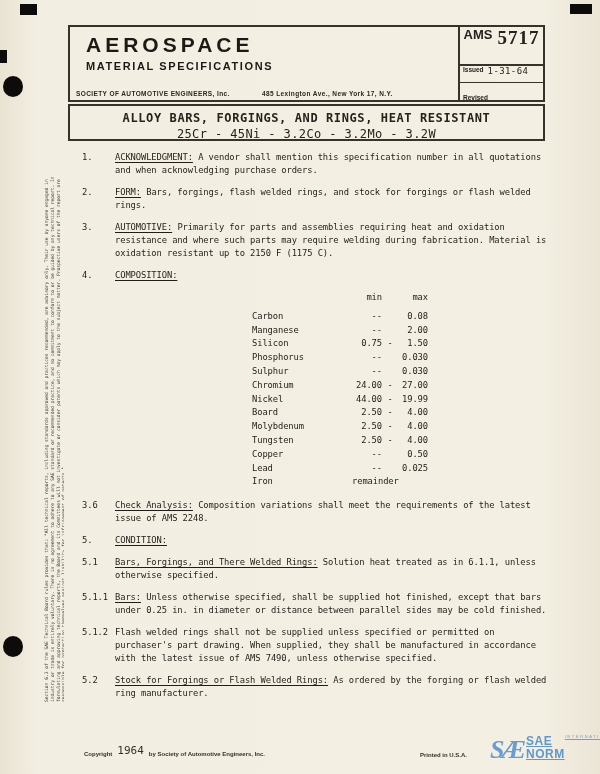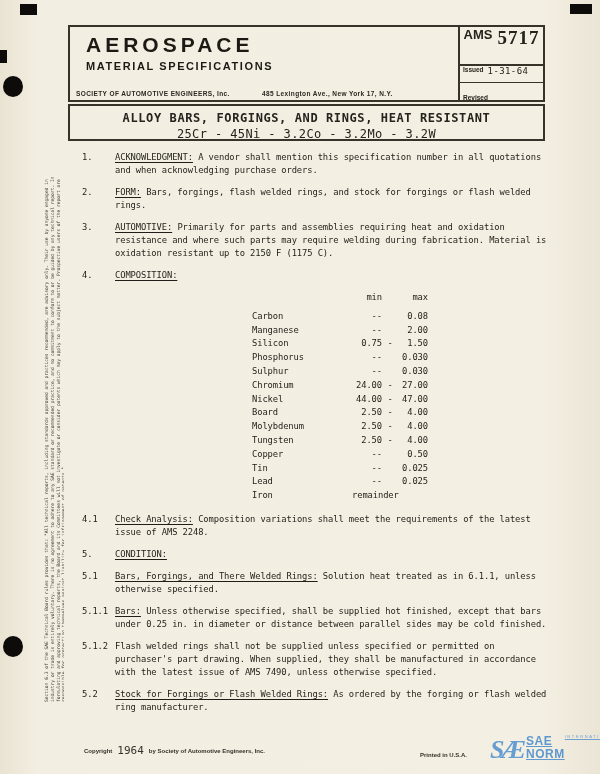--- a/index.html
+++ b/index.html
@@ -52,21 +52,21 @@
   .col-max { width:30px; text-align:right; }
   .comp-table thead td { padding-bottom:5px; }
   .span-cell { text-align:left; }
 
   
   .side-note { position:absolute; left:44px; top:702px; width:545px; height:20px;
                transform:rotate(-90deg); transform-origin:0 0; font-size:4.6px; line-height:5.8px;
                color:#474239; overflow:hidden; }
 
   
-  .footer-copy { position:absolute; left:84px; top:744px; display:flex; align-items:center; gap:5px;
+  .footer-copy { position:absolute; left:84px; top:744px; display:flex; align-items:flex-end; gap:5px;
                  font-family:"Liberation Sans",sans-serif; font-weight:bold; font-size:6px; color:#35312a; }
   .fc-year { font-family:"DejaVu Sans Mono",monospace; font-weight:normal; font-size:11px; }
   .printed { position:absolute; left:420px; top:752px; font-family:"Liberation Sans",sans-serif;
              font-weight:bold; font-size:6px; color:#35312a; }
   .sae-logo { position:absolute; left:490px; top:735px; display:flex; align-items:flex-start; gap:3px; color:#4e8fd0; }
   .sae-glyph { font-family:"Liberation Serif",serif; font-style:italic; font-weight:bold; font-size:26px;
                letter-spacing:-3px; opacity:0.85; }
   .sae-wordmark { display:flex; flex-direction:row; line-height:1.1;text-decoration:underline; }
   .sae-name { font-family:"Liberation Sans",sans-serif; font-weight:bold; font-size:12px; letter-spacing:0.5px; opacity:0.9; }
   .sae-sub { font-family:"Liberation Sans",sans-serif; font-size:4px; letter-spacing:1.6px; opacity:0.8; }
@@ -180,21 +180,21 @@
         <tr>
           <td class="col-el">Chromium</td>
           <td class="col-min">24.00</td>
           <td class="col-dash">-</td>
           <td class="col-max">27.00</td>
         </tr>
         <tr>
           <td class="col-el">Nickel</td>
           <td class="col-min">44.00</td>
           <td class="col-dash">-</td>
-          <td class="col-max">47.00</td>
+          <td class="col-max">19.99</td>
         </tr>
         <tr>
           <td class="col-el">Board</td>
           <td class="col-min">2.50</td>
           <td class="col-dash">-</td>
           <td class="col-max">4.00</td>
         </tr>
         <tr>
           <td class="col-el">Molybdenum</td>
           <td class="col-min">2.50</td>
@@ -207,40 +207,34 @@
           <td class="col-dash">-</td>
           <td class="col-max">4.00</td>
         </tr>
         <tr>
           <td class="col-el">Copper</td>
           <td class="col-min">--</td>
           <td class="col-dash"></td>
           <td class="col-max">0.50</td>
         </tr>
         <tr>
-          <td class="col-el">Tin</td>
-          <td class="col-min">--</td>
-          <td class="col-dash"></td>
-          <td class="col-max">0.025</td>
-        </tr>
-        <tr>
           <td class="col-el">Lead</td>
           <td class="col-min">--</td>
           <td class="col-dash"></td>
           <td class="col-max">0.025</td>
         </tr>
         <tr>
           <td class="col-el">Iron</td>
           <td class="span-cell" colspan="3">remainder</td>
         </tr>
       </tbody>
     </table>
 
     <div class="para">
-      <span class="pnum">4.1</span>
+      <span class="pnum">3.6</span>
       <span class="plabel">Check Analysis:</span>
       <span class="ptext">Composition variations shall meet the requirements of the latest issue of AMS 2248.</span>
     </div>
 
     <div class="para">
       <span class="pnum">5.</span>
       <span class="plabel">CONDITION:</span>
       <span class="ptext"></span>
     </div>
 

